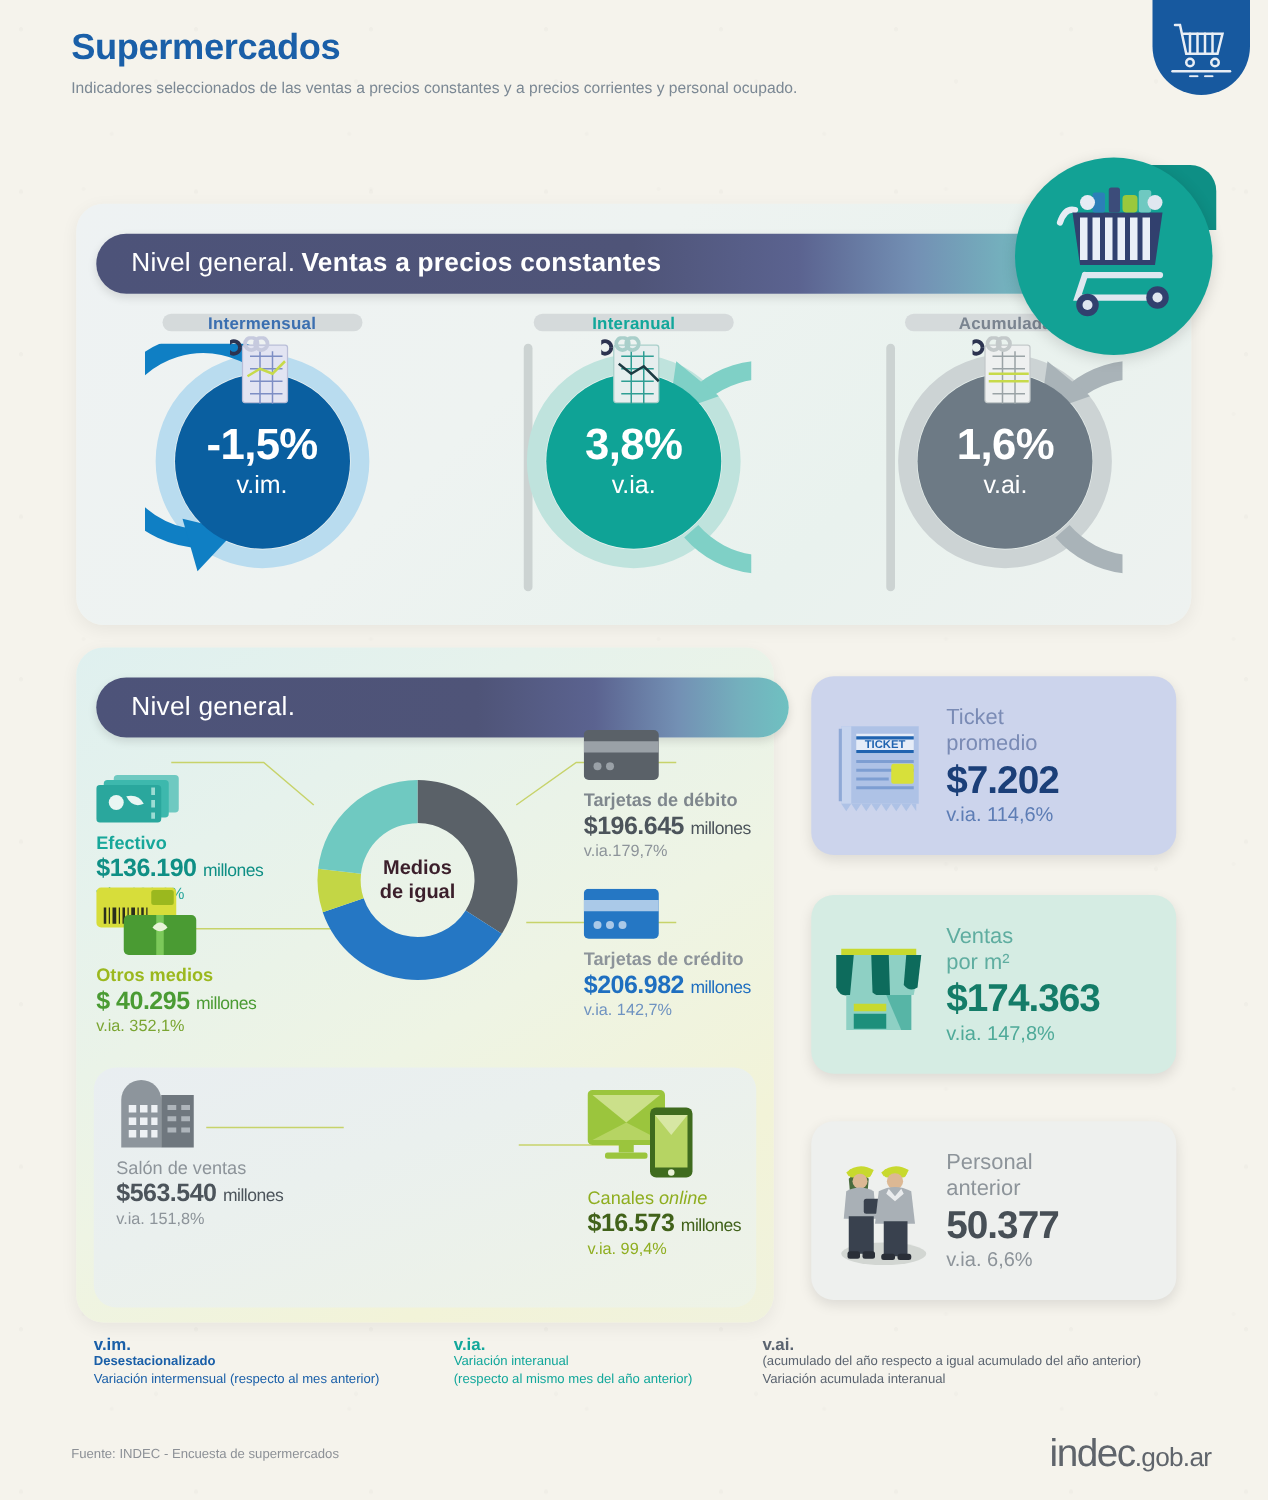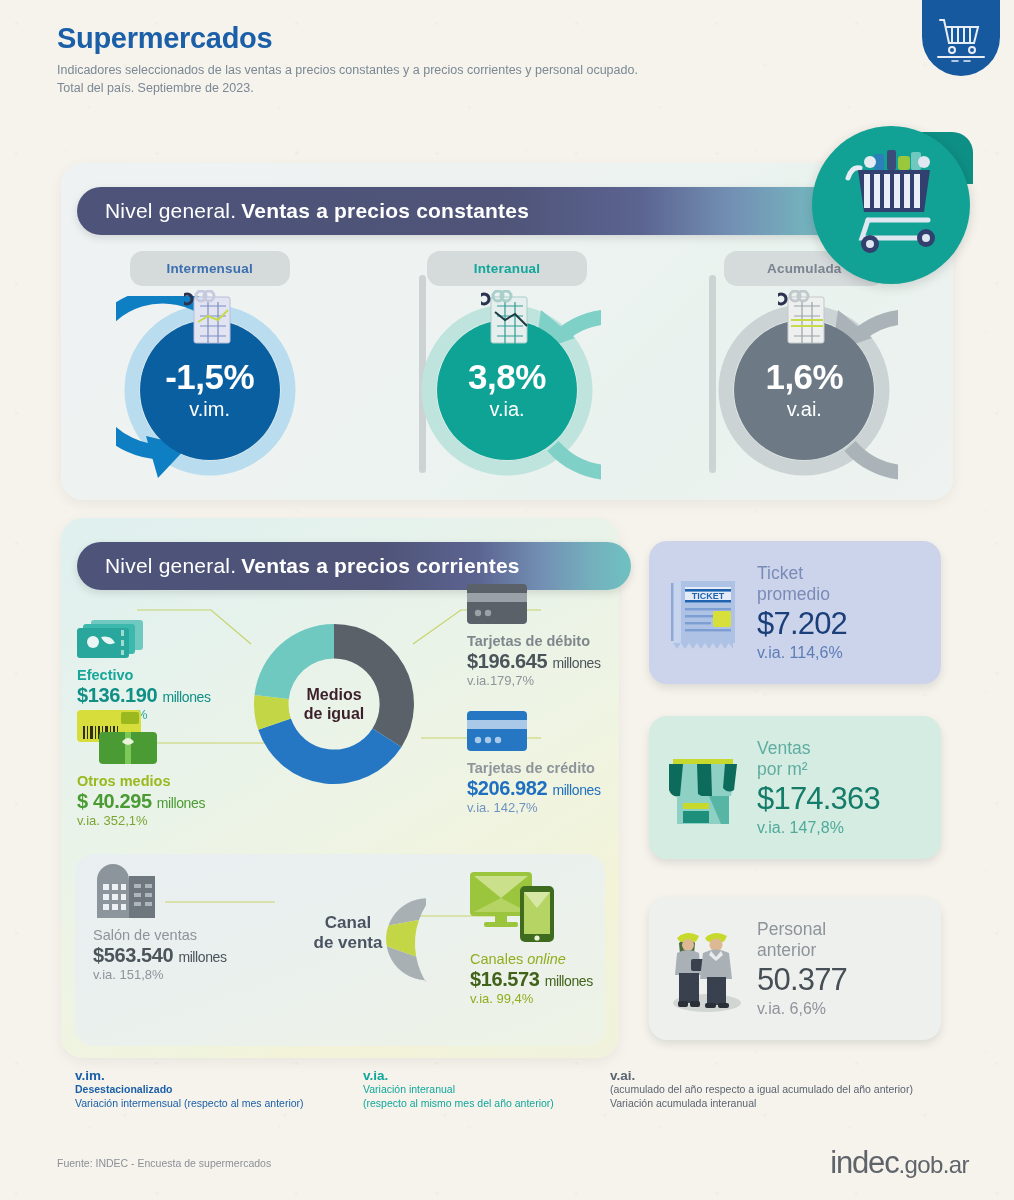--- a/index.html
+++ b/index.html
@@ -53,21 +53,21 @@
     box-shadow: 0 3px 8px rgba(0,0,0,.12);
   }
   .ribbon .light{ font-weight:400; }
   .ribbon .bold{ font-weight:bold; margin-left:5px;}
   #ribbon1{ width:780px; }
   #ribbon2{ width:554px; }
 
   .kpis{ position:absolute; left:0; top:88px; width:100%; display:flex; }
   .kpi{ flex:1; display:flex; flex-direction:column; align-items:center; position:relative;}
   .kpi-pill{
-    height:35px; min-width:160px; border-radius:13px; background:#d5dadb;
+    height:14px; min-width:160px; border-radius:13px; background:#d5dadb;
     display:flex; align-items:center; justify-content:center;
     font-size:13.5px; font-weight:bold; letter-spacing:.2px;
   }
   .kpi-ring{ position:relative; width:188px; height:188px; margin-top:10px; }
   .kpi-ring svg{ position:absolute; inset:0; }
   .kpi-disc{
     position:absolute; left:24px; top:24px; width:140px; height:140px; border-radius:50%;
     display:flex; flex-direction:column; align-items:center; justify-content:center;
     color:#fff;
   }
@@ -124,48 +124,47 @@
     position:absolute; left:649px; width:292px; height:143px;
     border-radius:18px; display:flex; align-items:center;
     box-shadow: 0 4px 10px rgba(0,0,0,.10);
   }
   #card-ticket{ top:541px; background:#ccd4ec; }
   #card-m2{ top:716px; background:#d5ece3; }
   #card-personal{ top:897px; background:#eef0ee; }
   .rcard-icon{ width:108px; display:flex; align-items:center; justify-content:center; }
   .rcard-text{ flex:1; }
   .rcard-label{ font-size:17.5px; line-height:1.18; }
-  .rcard-value{ font-size:31px; font-weight:normal; letter-spacing:-0.8px; margin-top:2px;}
+  .rcard-value{ font-size:31px; font-weight:bold; letter-spacing:-0.8px; margin-top:2px;}
   .rcard-var{ font-size:16px; margin-top:2px; }
 
   
   .legend{ position:absolute; top:1068px; left:0; width:100%; }
   .legend-col{ position:absolute; }
   .leg-key{ font-size:13.5px; font-weight:bold; }
   .leg-line{ font-size:10.5px; line-height:1.3; }
 
   .source{
     position:absolute; left:57px; top:1157px; font-size:10.5px; color:#8c9096;
   }
   .indec{
     position:absolute; right:45px; top:1145px; font-size:31px; color:#5f646b;
     letter-spacing:-1.2px;
   }
-  .indec .dom{ font-size:24px; letter-spacing:-0.6px;margin-top:36px; }
+  .indec .dom{ font-size:21px; letter-spacing:-0.6px;margin-top:36px; }
 </style>
 </head>
 <body>
 
 <div class="paper-noise"></div>
 
 <div class="header">
   <div class="title">Supermercados</div>
   <div class="subtitle">
     <div>Indicadores seleccionados de las ventas a precios constantes y a precios corrientes y personal ocupado.</div>
-    <div>Total del país. Septiembre de 2023.</div>
   </div>
 </div>
 
 <div class="logo-badge">
   <svg width="50" height="46" viewBox="0 0 50 46">
     <g fill="none" stroke="#e8eef5" stroke-width="2" stroke-linecap="round">
       <path d="M4 4 h4 l5 23 h25 l4 -16 h-31"></path>
       <path d="M16 11 v16 M22 11 v16 M28 11 v16 M34 11 v16"></path>
       <circle cx="16" cy="34" r="3"></circle>
       <circle cx="36" cy="34" r="3"></circle>
@@ -296,21 +295,20 @@
       <circle cx="114" cy="112" r="9" fill="#31406e"></circle>
         <circle cx="114" cy="112" r="4" fill="#dfe7f0"></circle>
     </g>
   </svg>
 </div>
 
 <div class="panel2">
 
   <div class="ribbon" id="ribbon2">
     <span class="light">Nivel general.</span>
-    <span class="bold">Ventas a precios corrientes</span>
   </div>
 
   <svg style="position:absolute;left:0;top:60px;width:558px;height:280px">
     <g stroke="#c7d36a" stroke-width="1.2" fill="none">
       <path d="M76 32 L150 32 L190 66"></path>
       <path d="M76 165 L215 165"></path>
       <path d="M480 32 L400 32 L352 66"></path>
       <path d="M480 160 L360 160"></path>
     </g>
   </svg>
@@ -446,34 +444,20 @@
         </g>
       </svg>
       <div class="mp-label" style="color:#8d949a;font-weight:normal;font-size:14.5px">Salón de ventas</div>
       <div class="mp-amount" style="color:#4c545b">
         <span>$563.540</span>
         <span class="mill">millones</span>
       </div>
       <div class="mp-var" style="color:#8d949a">v.ia. 151,8%</div>
     </div>
 
-    <div class="donut" style="left:195px; top:1px; width:156px; height:156px;">
-      <svg viewBox="0 0 156 156">
-        <g transform="translate(78,78)">
-
-          <path d="M70.9,-13.0 A72,72 0 1,1 68.1,23.4 L38.7,13.3 A41,41 0 1,0 40.4,-7.4 Z" fill="#a8b0b4"></path>
-
-          <path d="M68.1,23.4 A72,72 0 0,1 70.9,-13.0 L40.4,-7.4 A41,41 0 0,0 38.7,13.3 Z" fill="#c3d645"></path>
-        </g>
-      </svg>
-      <div class="donut-center">
-        <div class="donut-title gray">Canal</div>
-        <div class="donut-title gray">de venta</div>
-      </div>
-    </div>
 
     <div class="mp-col" style="left:395px; top:18px; width:175px;">
       <svg width="92" height="72" viewBox="0 0 92 72">
         <rect x="0" y="0" width="62" height="44" rx="4" fill="#9bc53d"></rect>
         <path d="M4 4 L58 4 L31 26 Z" fill="#cbe08a"></path>
         <path d="M4 40 L31 26 L58 40 Z" fill="#b6d463"></path>
         <rect x="25" y="44" width="12" height="6" fill="#9bc53d"></rect>
         <rect x="14" y="50" width="34" height="5" rx="2" fill="#9bc53d"></rect>
         <rect x="50" y="14" width="34" height="56" rx="5" fill="#3f6b1e"></rect>
         <rect x="54" y="20" width="26" height="42" fill="#b6d463"></rect>

